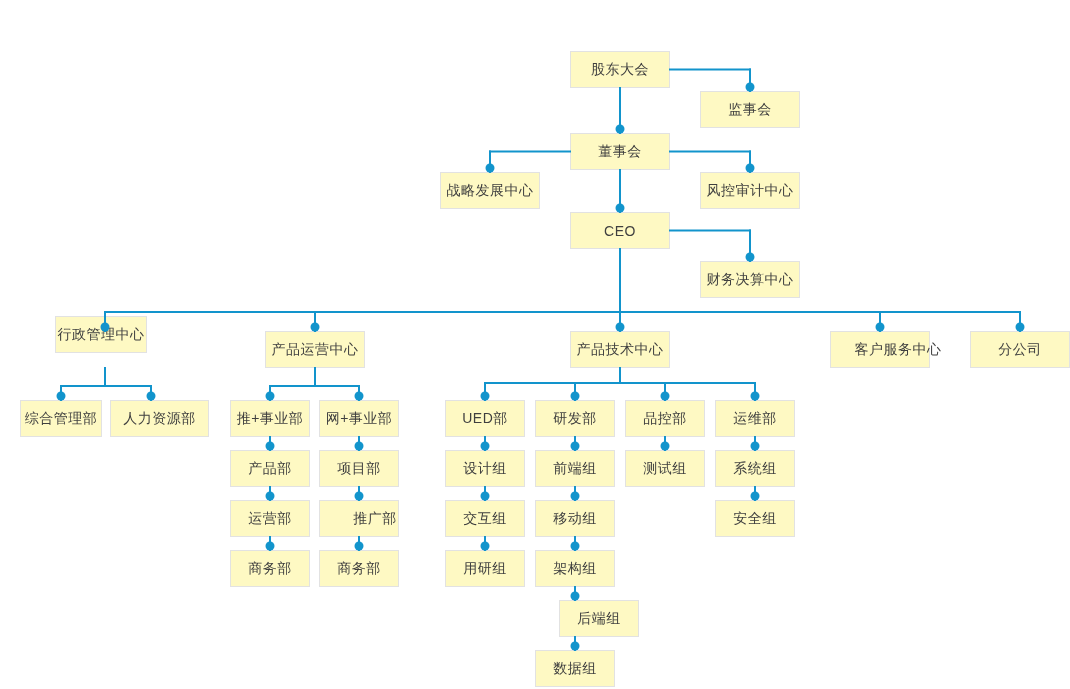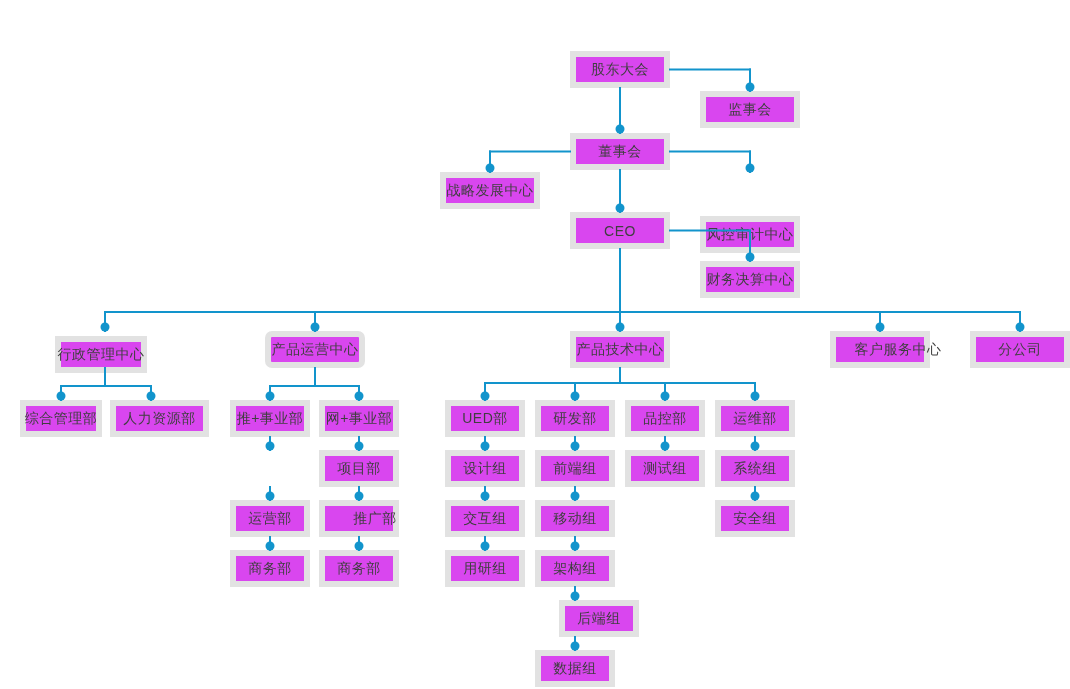--- a/index.html
+++ b/index.html
@@ -12,22 +12,22 @@
     overflow: hidden;
   }
   .nodes-layer { position: absolute; left: 0; top: 0; width: 100%; height: 100%; z-index: 1; }
   svg.connector-layer {
     position: absolute; left: 0; top: 0; width: 1070px; height: 689px;
     z-index: 2; pointer-events: none;
   }
   .node {
     position: absolute;
     box-sizing: border-box;
-    background: #d946ef;
-    border: 6px solid #4c1d95;
+    background: #fef9c3;
+    border: 1px solid #4c1d95;
     display: flex;
     align-items: center;
     justify-content: center;
     z-index: 1;
   }
   .node span {
     font-size: 14px;
     color: #3f3f3f;
     letter-spacing: 0.5px;
     white-space: nowrap;
@@ -43,33 +43,33 @@
       </div>
       <div class="node" style="left: 700px; top: 91px; width: 100px; height: 37px; border-color: rgb(226, 226, 226);">
         <span style="color: rgb(63, 63, 63);">监事会</span>
       </div>
       <div class="node" style="left: 570px; top: 133px; width: 100px; height: 37px; border-color: rgb(226, 226, 226);">
         <span style="color: rgb(63, 63, 63);">董事会</span>
       </div>
       <div class="node" style="left: 440px; top: 172px; width: 100px; height: 37px; border-color: rgb(226, 226, 226);">
         <span style="color: rgb(63, 63, 63);">战略发展中心</span>
       </div>
-      <div class="node" style="left: 700px; top: 172px; width: 100px; height: 37px; border-color: rgb(226, 226, 226); margin-top: 44px;">
+      <div class="node" style="left: 700px; top: 172px; width: 100px; height: 37px; border-color: rgb(226, 226, 226);">
         <span style="color: rgb(63, 63, 63);">风控审计中心</span>
       </div>
       <div class="node" style="left: 570px; top: 212px; width: 100px; height: 37px; border-color: rgb(226, 226, 226);">
         <span style="color: rgb(63, 63, 63);">CEO</span>
       </div>
       <div class="node" style="left: 700px; top: 261px; width: 100px; height: 37px; border-color: rgb(226, 226, 226);">
         <span style="color: rgb(63, 63, 63);">财务决算中心</span>
       </div>
-      <div class="node" style="left: 55px; top: 336px; width: 92px; height: 37px; border-color: rgb(226, 226, 226);">
+      <div class="node" style="left: 55px; top: 316px; width: 92px; height: 37px; border-color: rgb(226, 226, 226);">
         <span style="color: rgb(63, 63, 63);">行政管理中心</span>
       </div>
-      <div class="node" style="left: 265px; top: 331px; width: 100px; height: 37px; border-color: rgb(226, 226, 226); border-radius: 7px;">
+      <div class="node" style="left: 265px; top: 331px; width: 100px; height: 37px; border-color: rgb(226, 226, 226);">
         <span style="color: rgb(63, 63, 63);">产品运营中心</span>
       </div>
       <div class="node" style="left: 570px; top: 331px; width: 100px; height: 37px; border-color: rgb(226, 226, 226);">
         <span style="color: rgb(63, 63, 63);">产品技术中心</span>
       </div>
       <div class="node" style="left: 830px; top: 331px; width: 100px; height: 37px; border-color: rgb(226, 226, 226); padding-left: 36px;">
         <span style="color: rgb(63, 63, 63);">客户服务中心</span>
       </div>
       <div class="node" style="left: 970px; top: 331px; width: 100px; height: 37px; border-color: rgb(226, 226, 226);">
         <span style="color: rgb(63, 63, 63);">分公司</span>
@@ -78,20 +78,23 @@
         <span style="color: rgb(63, 63, 63);">综合管理部</span>
       </div>
       <div class="node" style="left: 110px; top: 400px; width: 99px; height: 37px; border-color: rgb(226, 226, 226);">
         <span style="color: rgb(63, 63, 63);">人力资源部</span>
       </div>
       <div class="node" style="left: 230px; top: 400px; width: 80px; height: 37px; border-color: rgb(226, 226, 226);">
         <span style="color: rgb(63, 63, 63);">推+事业部</span>
       </div>
       <div class="node" style="left: 319px; top: 400px; width: 80px; height: 37px; border-color: rgb(226, 226, 226);">
         <span style="color: rgb(63, 63, 63);">网+事业部</span>
+      </div>
+      <div class="node" style="left: 230px; top: 450px; width: 80px; height: 37px; border-color: rgb(226, 226, 226);">
+        <span style="color: rgb(63, 63, 63);">产品部</span>
       </div>
       <div class="node" style="left: 319px; top: 450px; width: 80px; height: 37px; border-color: rgb(226, 226, 226);">
         <span style="color: rgb(63, 63, 63);">项目部</span>
       </div>
       <div class="node" style="left: 230px; top: 500px; width: 80px; height: 37px; border-color: rgb(226, 226, 226);">
         <span style="color: rgb(63, 63, 63);">运营部</span>
       </div>
       <div class="node" style="left: 319px; top: 500px; width: 80px; height: 37px; border-color: rgb(226, 226, 226);">
         <span style="color: rgb(63, 63, 63); margin-left: 32px;">推广部</span>
       </div>

